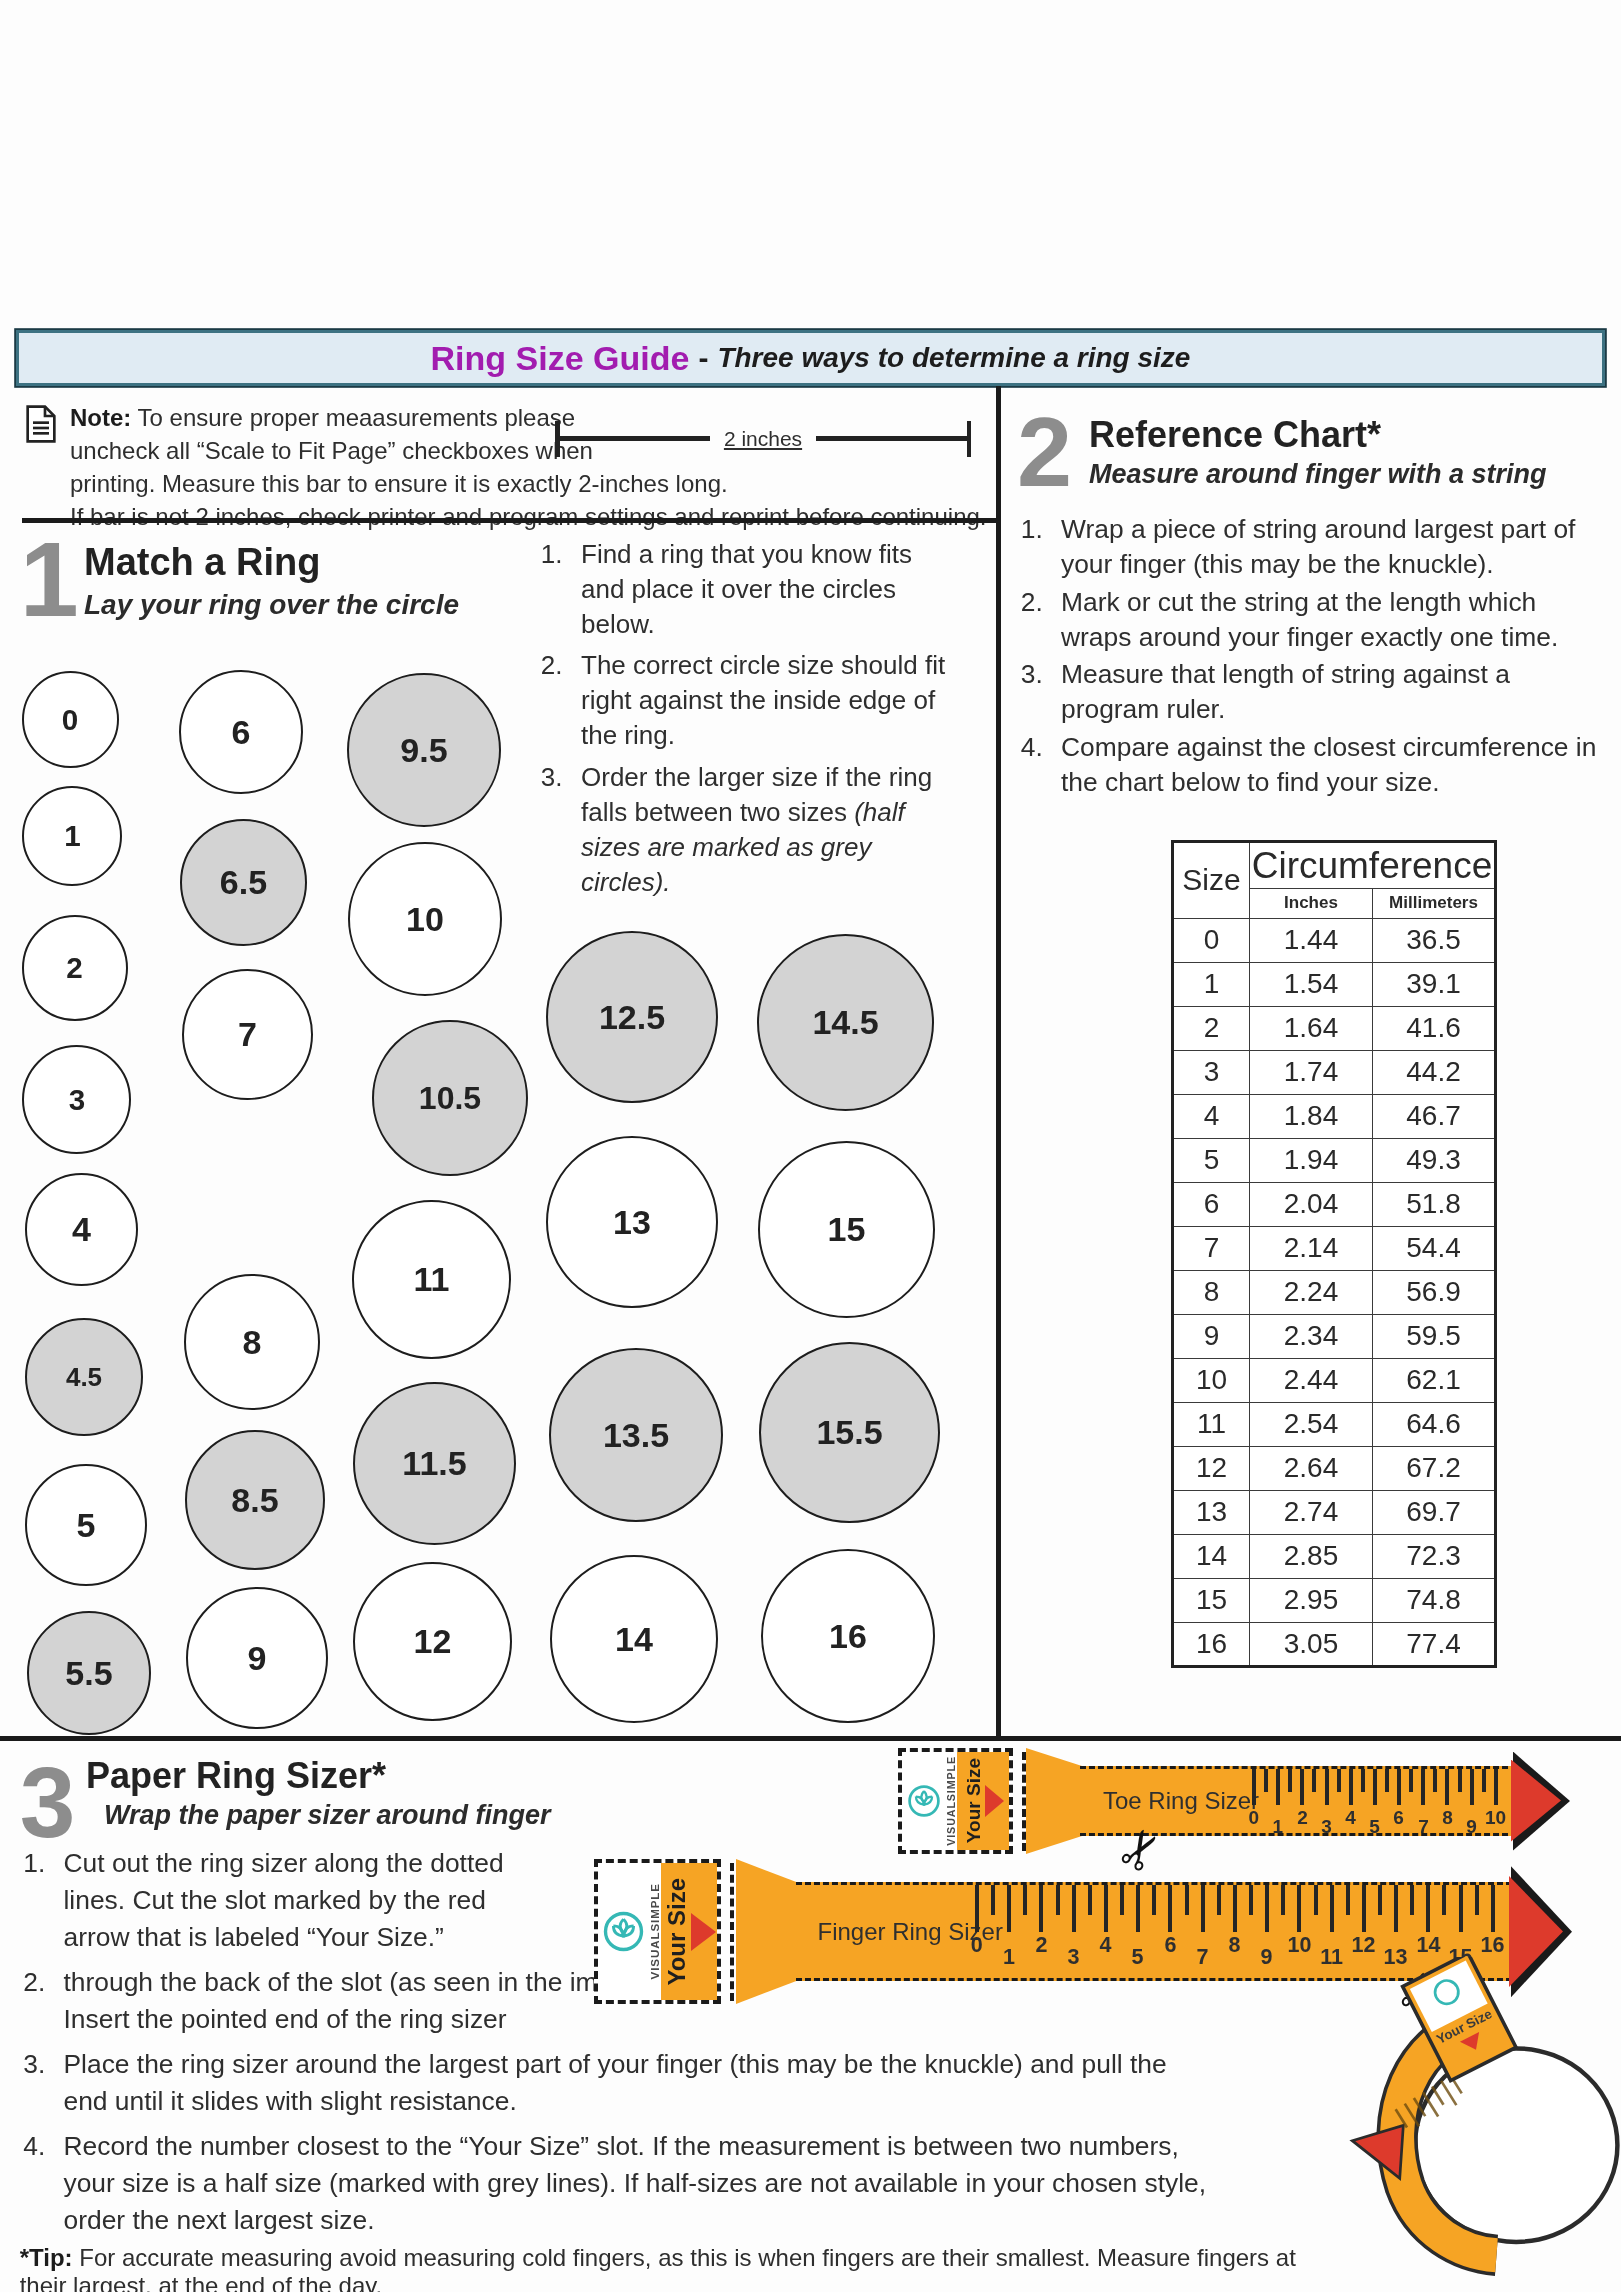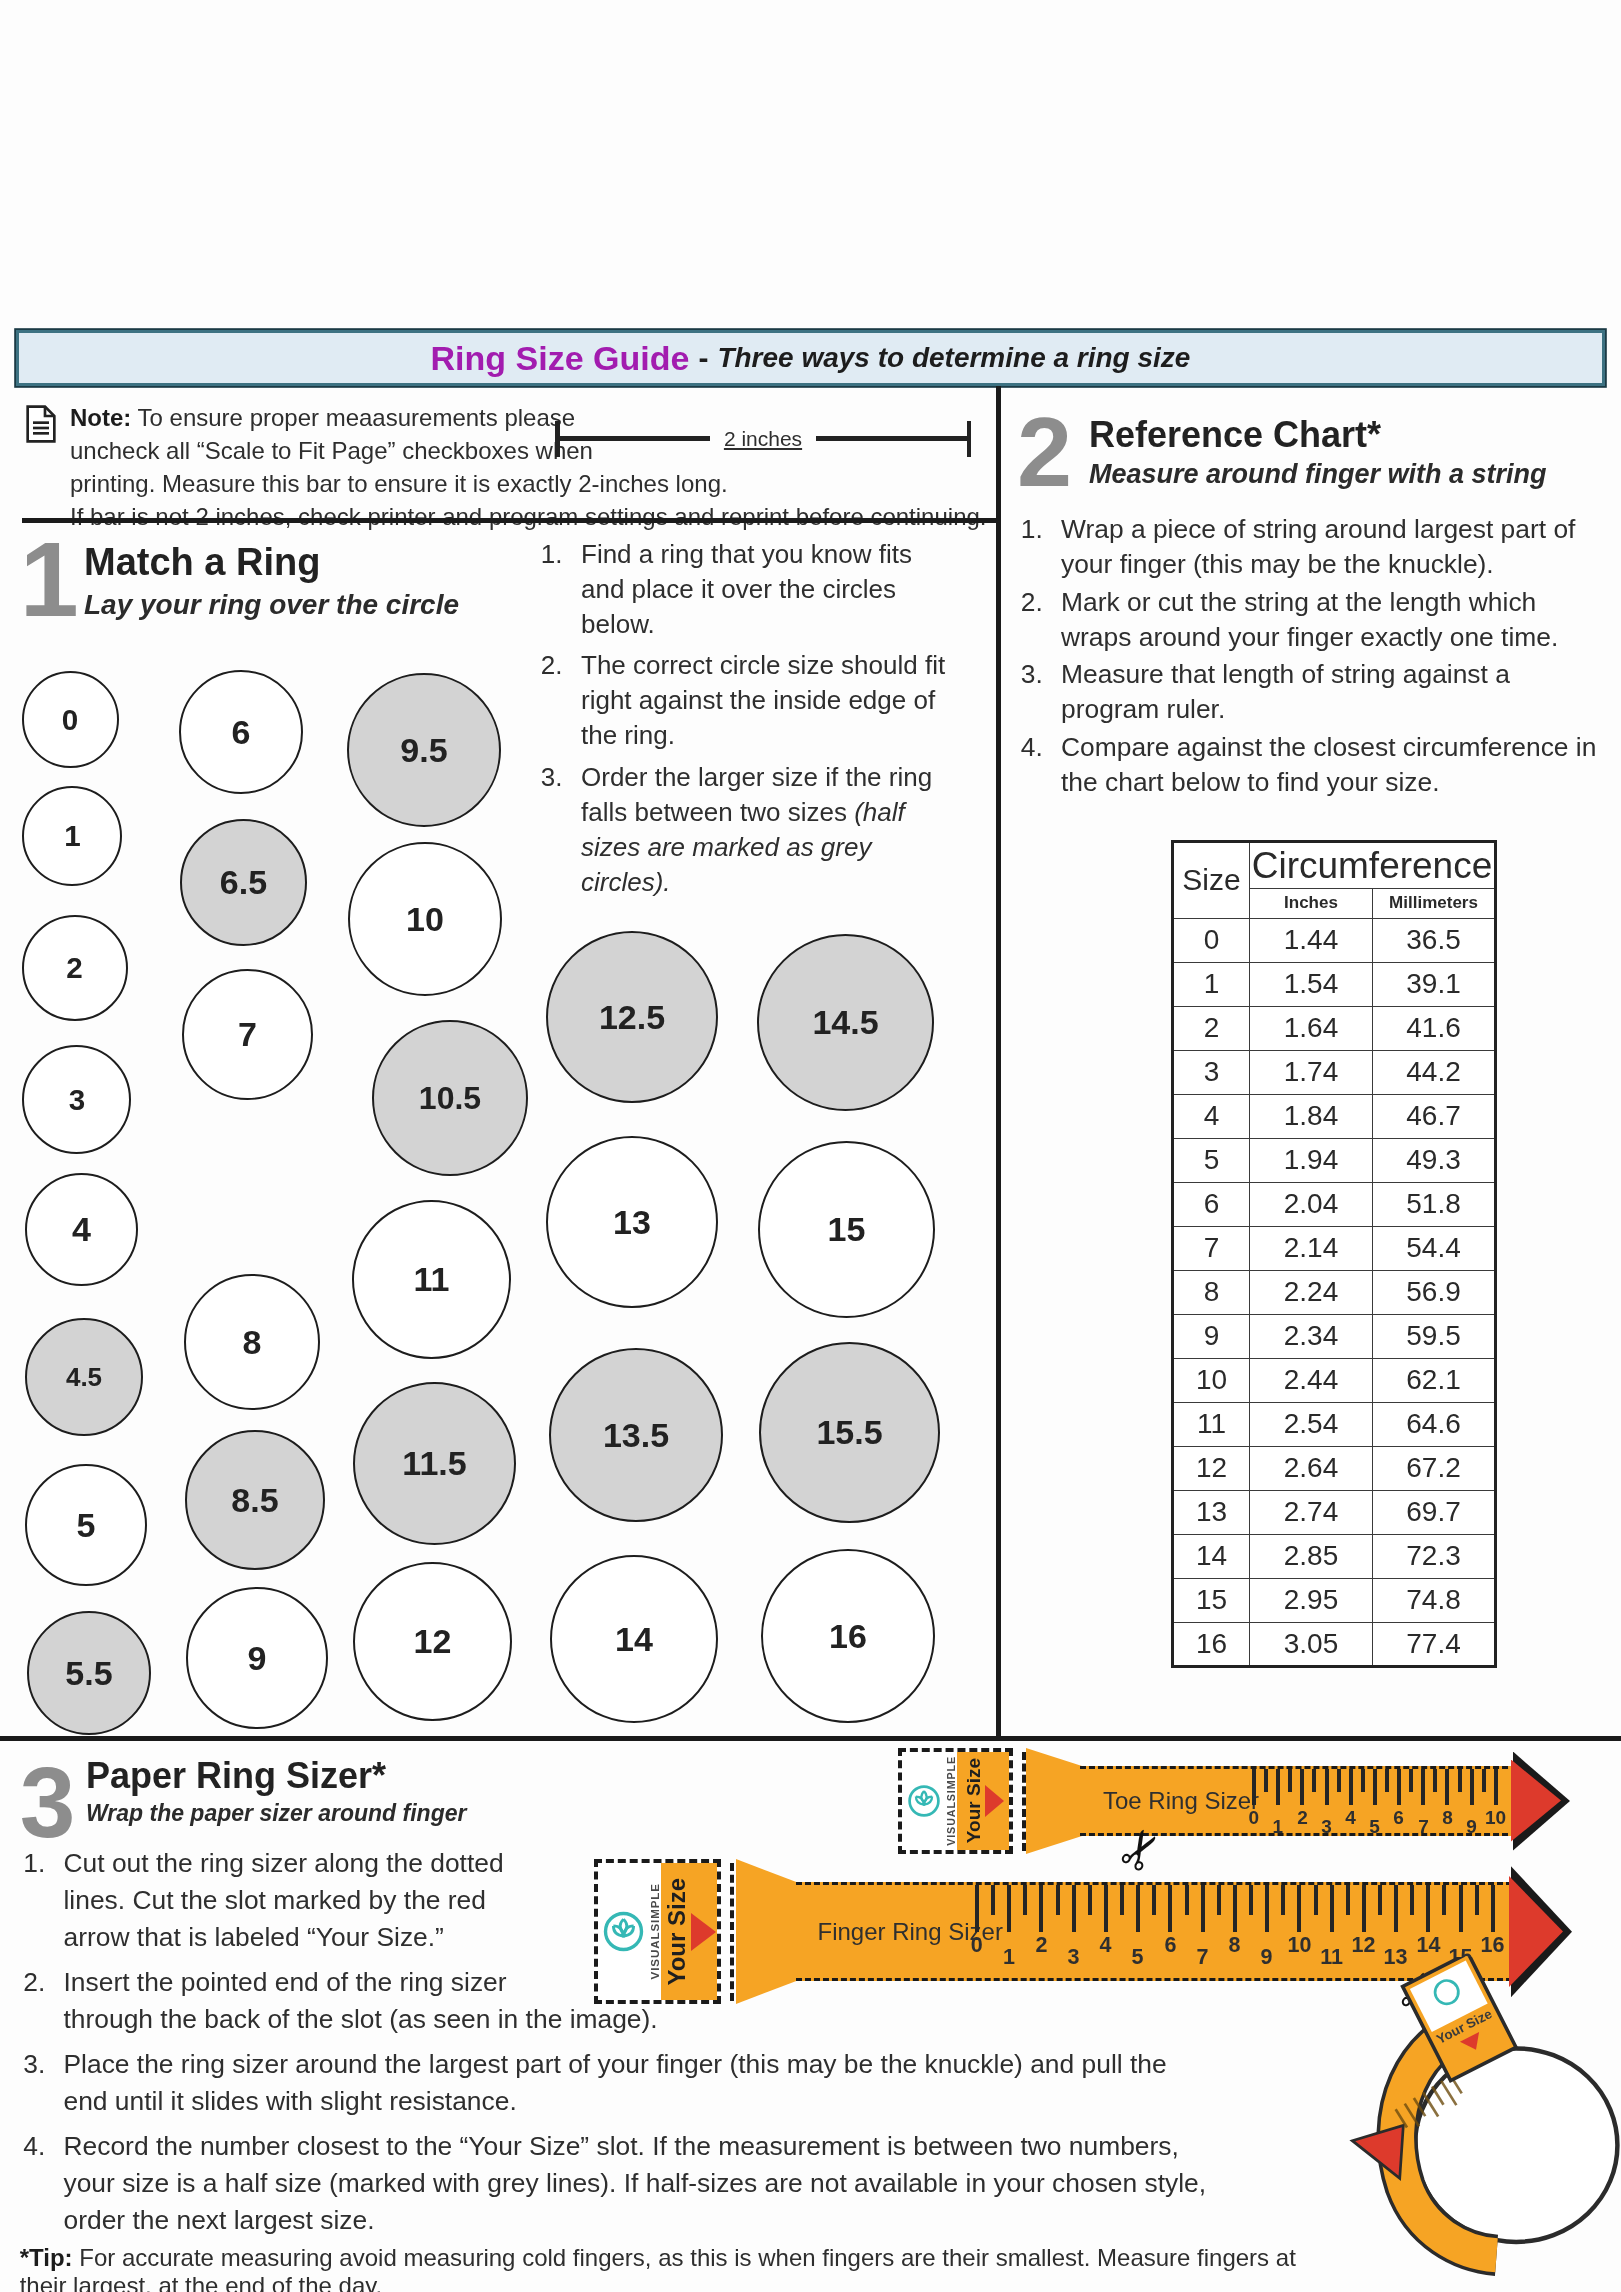--- a/index.html
+++ b/index.html
@@ -327,31 +327,31 @@
         <tr>
           <td>16</td>
           <td>3.05</td>
           <td>77.4</td>
         </tr>
       </tbody>
   </table>
 
   <div class="big-num" style="left:19.7px;top:1757px;font-size:100px;">3</div>
   <div class="sec-title" style="left:86px;top:1755px;font-size:36px;">Paper Ring Sizer*</div>
-  <div class="sec-sub" style="left:86px;top:1800px;font-size:23px;">Wrap the paper sizer around finger</div>
+  <div class="sec-sub" style="left:104px;top:1800px;font-size:27px;">Wrap the paper sizer around finger</div>
 
   <ol class="steps s3-steps">
     <li>
       <div>Cut out the ring sizer along the dotted</div>
       <div>lines. Cut the slot marked by the red</div>
       <div>arrow that is labeled “Your Size.”</div>
     </li>
     <li>
+      <div>through the back of the slot (as seen in the image).</div>
       <div>Insert the pointed end of the ring sizer</div>
-      <div>through the back of the slot (as seen in the image).</div>
     </li>
     <li>
       <div>Place the ring sizer around the largest part of your finger (this may be the knuckle) and pull the</div>
       <div>end until it slides with slight resistance.</div>
     </li>
     <li>
       <div>Record the number closest to the “Your Size” slot. If the measurement is between two numbers,</div>
       <div>your size is a half size (marked with grey lines). If half-sizes are not available in your chosen style,</div>
       <div>order the next largest size.</div>
     </li>

